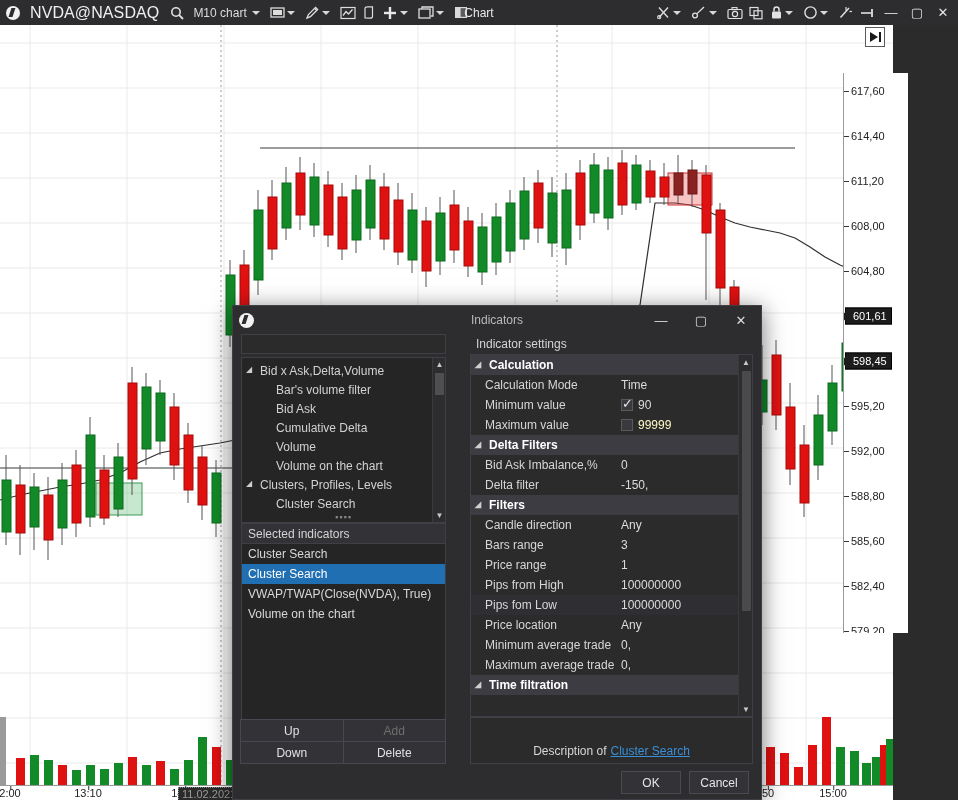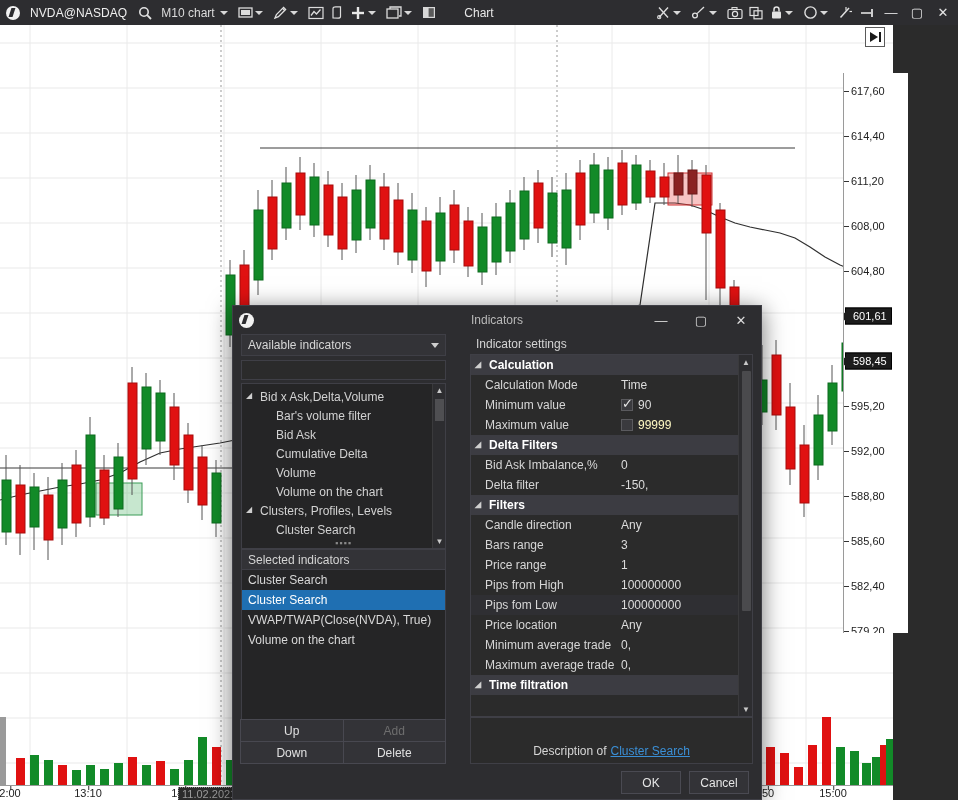--- a/index.html
+++ b/index.html
@@ -27,21 +27,21 @@
   }
   .logo-circle {
     width: 14px; height: 14px; border-radius: 50%;
     background: #f2f2f2; position: relative;
   }
   .logo-circle::after {
     content: ""; position: absolute; left: 4px; top: 2px;
     width: 4px; height: 9px; background: #2d2d30;
     transform: skewX(-18deg);
   }
-  .tb-symbol { padding: 0 5px 0 3px; font-size: 12px; color: #efefef; letter-spacing: .1px;}
+  .tb-symbol { padding: 0 5px 0 3px; font-size: 16px; color: #efefef; letter-spacing: .1px;}
   .tb-item {
     display: flex; align-items: center; height: 25px;
     padding: 0 3px; color: #dcdcdc; cursor: default;
   }
   .tb-text { font-size: 12px; padding: 0 3px; }
   .caret {
     width: 0; height: 0; margin: 0 4px 0 2px;
     border-left: 4px solid transparent; border-right: 4px solid transparent;
     border-top: 4px solid #d8d8d8;
   }
@@ -713,24 +713,20 @@
       <div class="dlg-ctrls">
         <div class="dlg-btn">—</div>
         <div class="dlg-btn">▢</div>
         <div class="dlg-btn close">✕</div>
       </div>
     </div>
 
     <div class="dlg-body">
 
       <div class="col-left">
-        <div class="combo">
-          <span>Available indicators</span>
-          <span class="caret2"></span>
-        </div>
         <div class="searchbox" title=""></div>
 
         <div class="tree">
           <div class="tree-inner">
             <div class="tnode group">
               <span class="tri">◢</span>
               <span>Bid x Ask,Delta,Volume</span>
             </div>
             <div class="tnode child">
               <span>Bar's volume filter</span>

